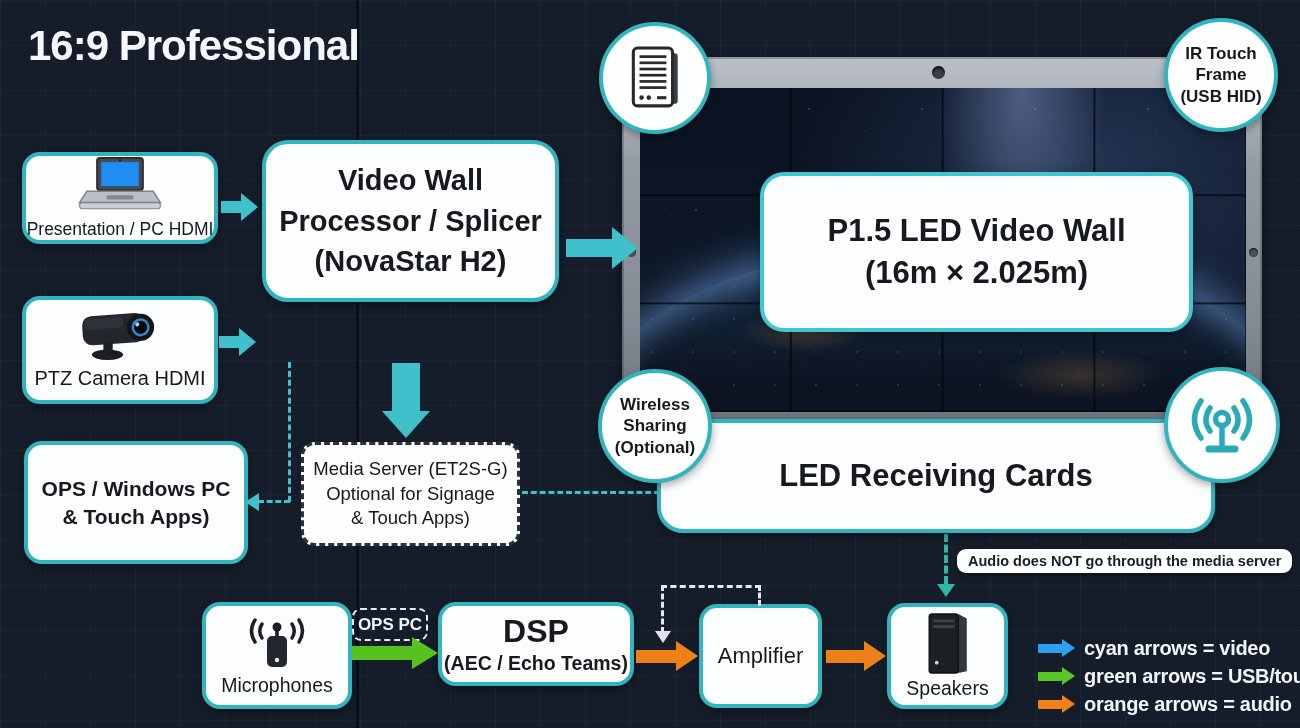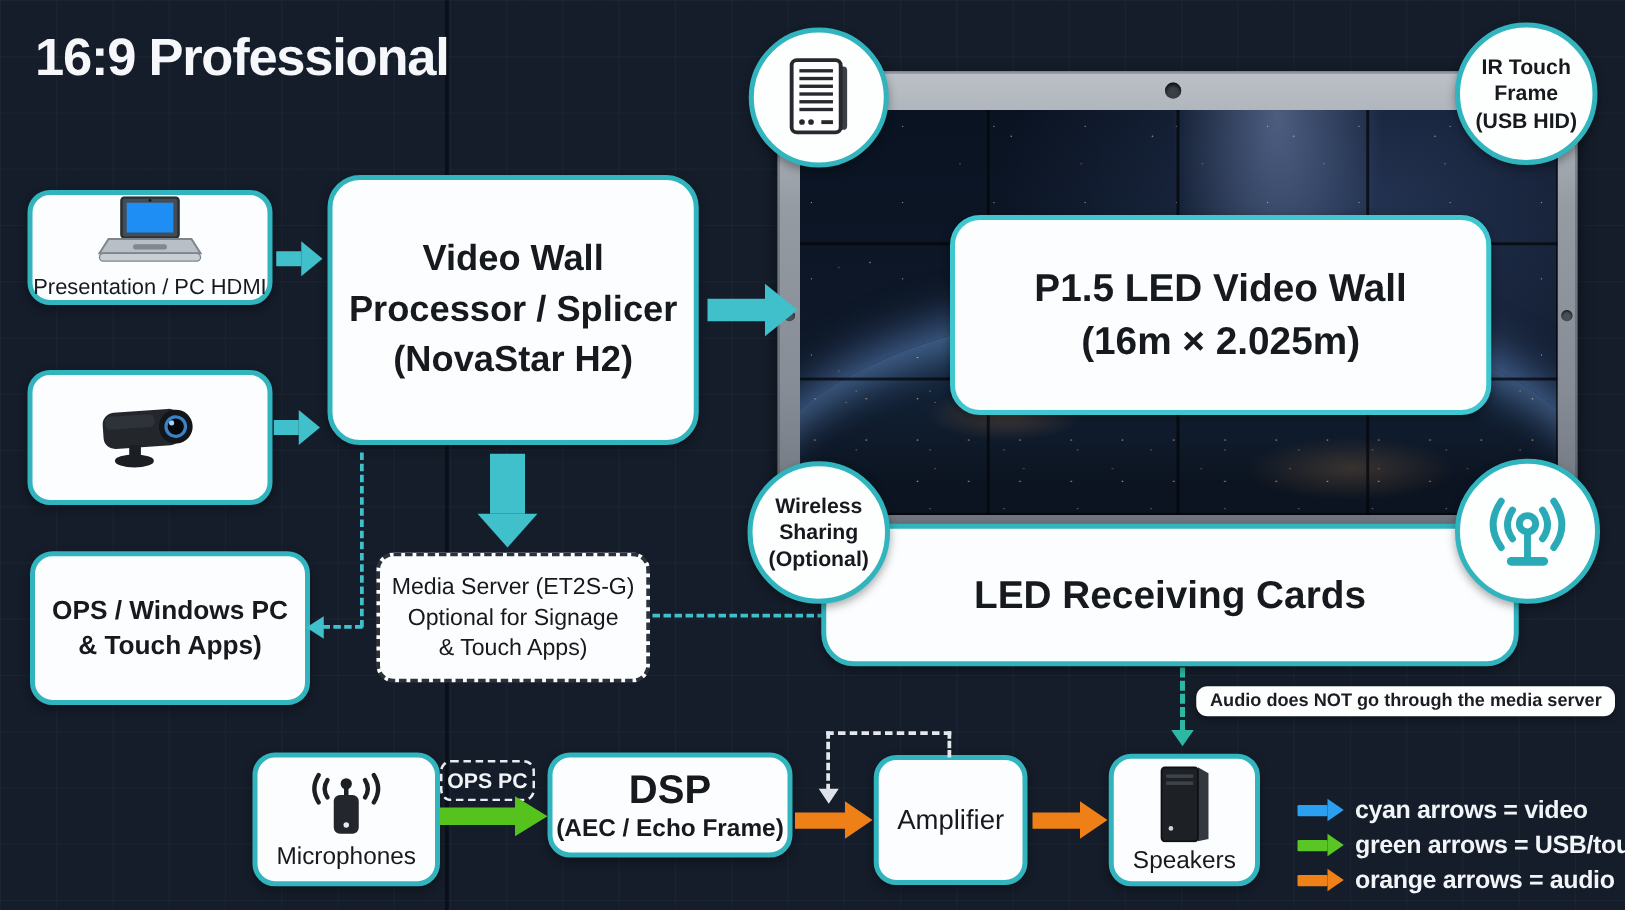--- a/index.html
+++ b/index.html
@@ -192,28 +192,29 @@
       <g transform="rotate(-4 44 20)">
         <rect x="8" y="4" width="60" height="28" rx="9" fill="#23272c"></rect>
         <rect x="10" y="7" width="38" height="10" rx="4" fill="#2e333a"></rect>
         <circle cx="64" cy="18" r="13" fill="#121519"></circle>
         <circle cx="64" cy="18" r="7.5" fill="#06080a" stroke="#3b82c4" stroke-width="2.5"></circle>
         <circle cx="61" cy="15" r="2" fill="#9fd4ff"></circle>
       </g>
       <rect x="28" y="31" width="9" height="9" fill="#1b1f24"></rect>
       <ellipse cx="32" cy="43" rx="15" ry="5" fill="#1b1f24"></ellipse>
     </svg>
+    <span style="margin-top:5px;">PTZ Camera HDMI</span>
   </div>
 
   <div class="node" style="left:24px;top:441px;width:224px;height:123px;font-size:21px;font-weight:700;line-height:1.3;">
     <span class="ln">OPS / Windows PC</span>
     <span class="ln">&amp; Touch Apps)</span>
   </div>
 
-  <div class="node" style="left:262px;top:140px;width:297px;height:216px;border-radius:26px;font-size:29px;font-weight:700;line-height:1.4;">
+  <div class="node" style="left:262px;top:140px;width:297px;height:162px;border-radius:26px;font-size:29px;font-weight:700;line-height:1.4;">
     <span class="ln">Video Wall</span>
     <span class="ln">Processor / Splicer</span>
     <span class="ln">(NovaStar H2)</span>
   </div>
 
   <div class="dashedbox" style="left:301px;top:442px;width:219px;height:104px;font-size:18.5px;font-weight:400;line-height:1.35;">
     <span class="ln">Media Server (ET2S-G)</span>
     <span class="ln">Optional for Signage</span>
     <span class="ln">&amp; Touch Apps)</span>
   </div>
@@ -231,21 +232,21 @@
     </svg>
     <span style="margin-top:4px;">Microphones</span>
   </div>
 
   <div class="opstag" style="left:352px;top:608px;width:76px;height:33px;">
     <span>OPS PC</span>
   </div>
 
   <div class="node" style="left:438px;top:602px;width:196px;height:84px;">
     <span style="font-size:32px;font-weight:700;">DSP</span>
-    <span style="font-size:19.5px;font-weight:700;margin-top:2px;">(AEC / Echo Frame)</span>
+    <span style="font-size:19.5px;font-weight:700;margin-top:2px;">(AEC / Echo Teams)</span>
   </div>
 
   <div class="node" style="left:699px;top:604px;width:123px;height:104px;font-size:22px;">
     <span>Amplifier</span>
   </div>
 
   <div class="node" style="left:887px;top:603px;width:121px;height:106px;font-size:19.5px;">
     <svg class="ic" width="44" height="62" viewBox="0 0 46 66">
       <path d="M34 2 l9 5 v56 l-9 2 z" fill="#34393f"></path>
       <rect x="3" y="2" width="31" height="63" rx="3" fill="#1d2126" stroke="#0e1013" stroke-width="1.5"></rect>

